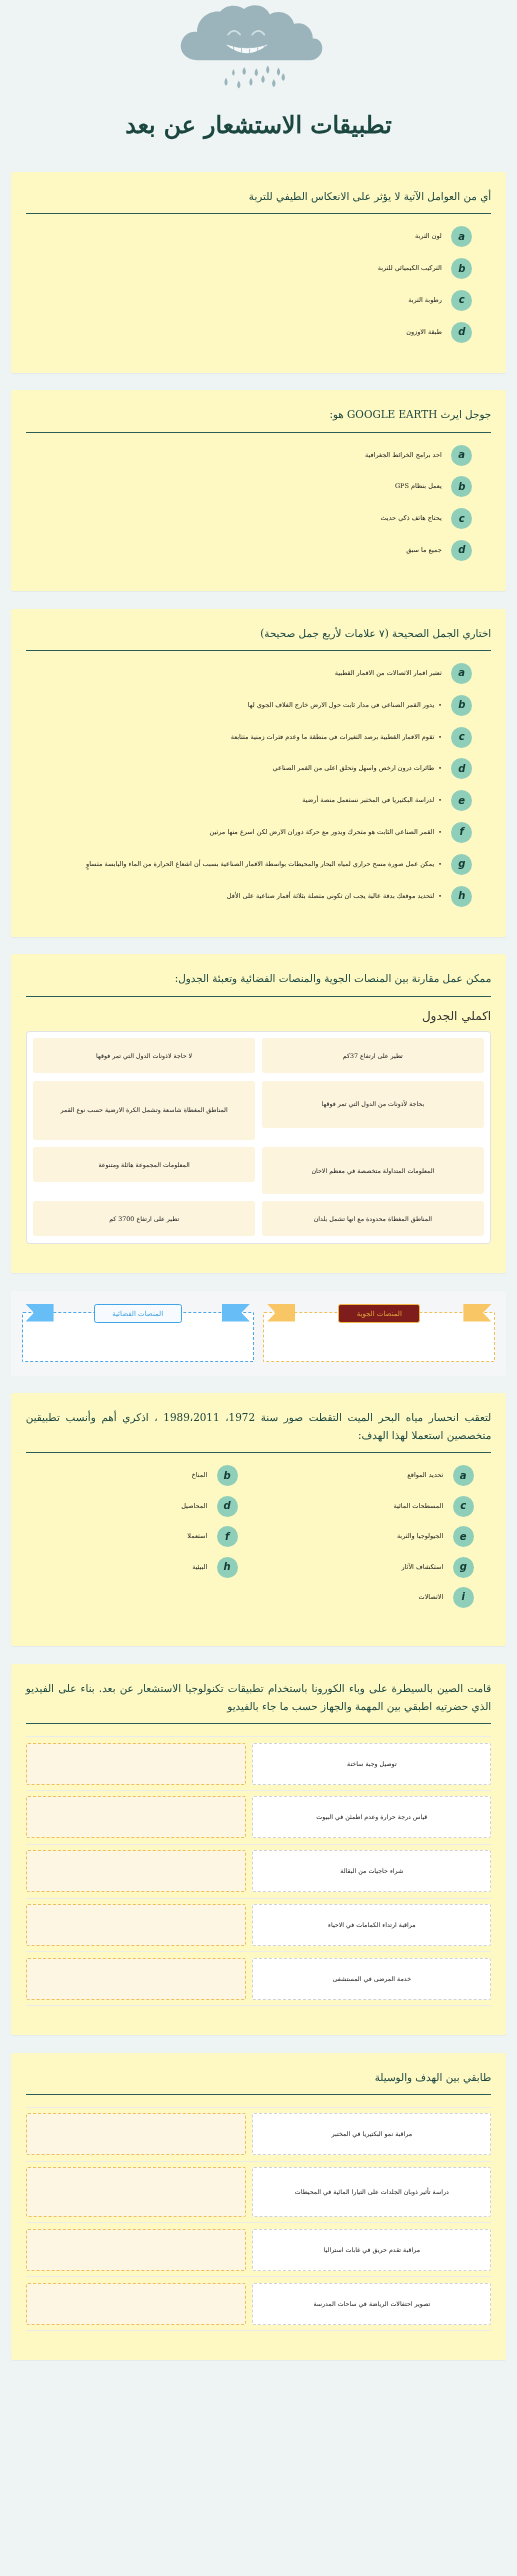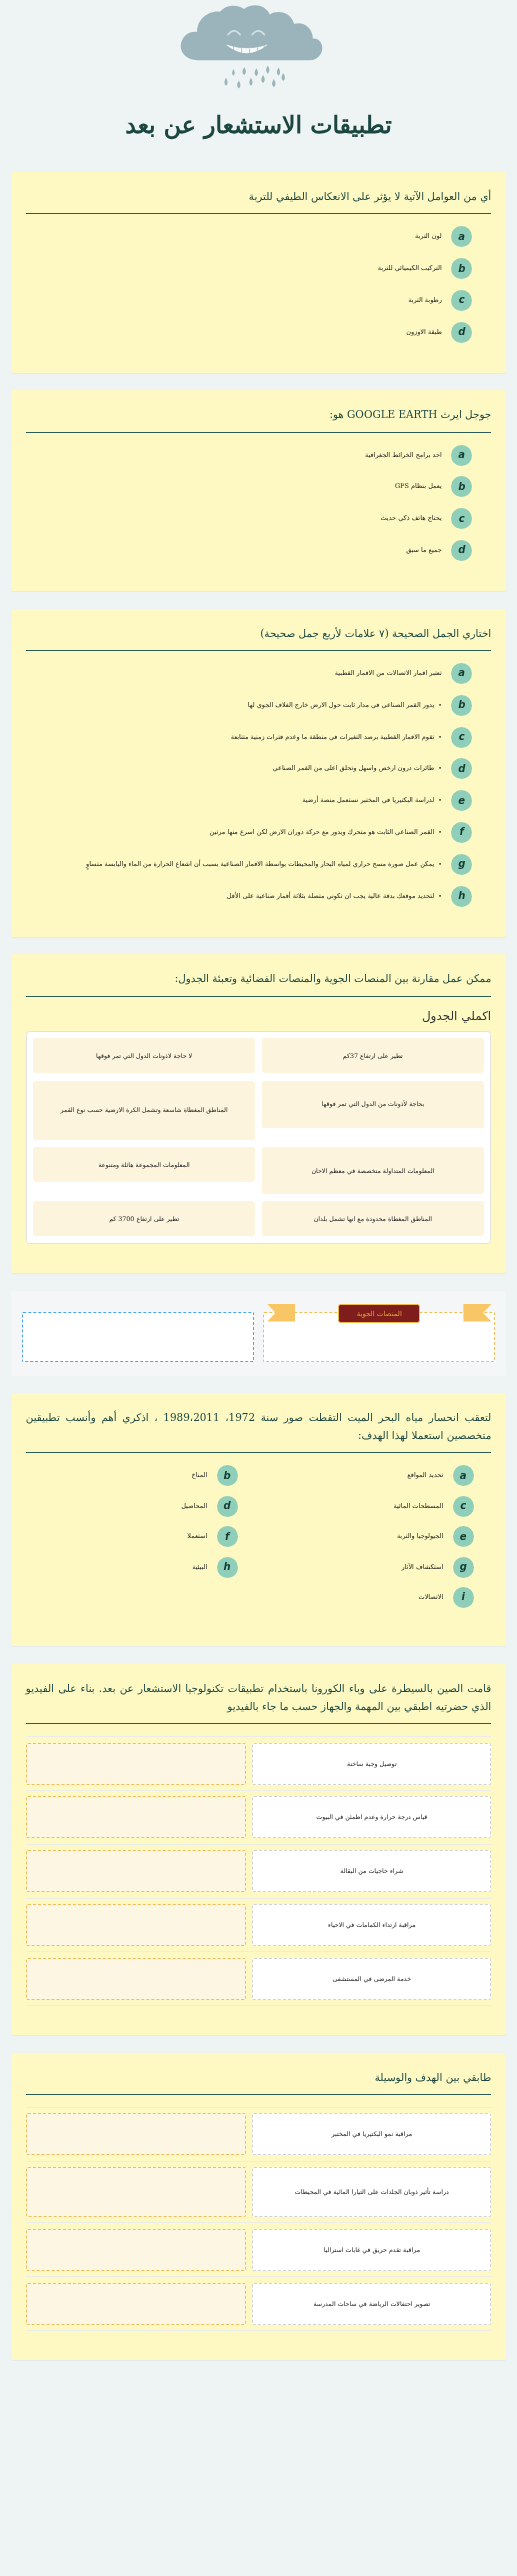--- a/index.html
+++ b/index.html
@@ -436,20 +436,27 @@
         <div class="ribbon">
           <div class="ribbon-tails">
             <span class="tail l"></span>
             <span class="tail r"></span>
           </div>
           <div class="ribbon-label">المنصات الجوية</div>
         </div>
       </div>
       <div class="dz blue">
         <div class="dz-box"></div>
+        <div class="ribbon">
+          <div class="ribbon-tails">
+            <span class="tail l"></span>
+            <span class="tail r"></span>
+          </div>
+          <div class="ribbon-label">المنصات الفضائية</div>
+        </div>
       </div>
     </div>
   </div>
 
   <div class="card">
     <div class="q-title">لتعقب انحسار مياه البحر الميت التقطت صور سنة 1972، 1989،2011 ، اذكري أهم وأنسب تطبيقين متخصصين استعملا لهذا الهدف:</div>
     <hr class="q-rule">
     <div class="opts-grid">
       <div class="opt">
         <span class="badge">a</span>

